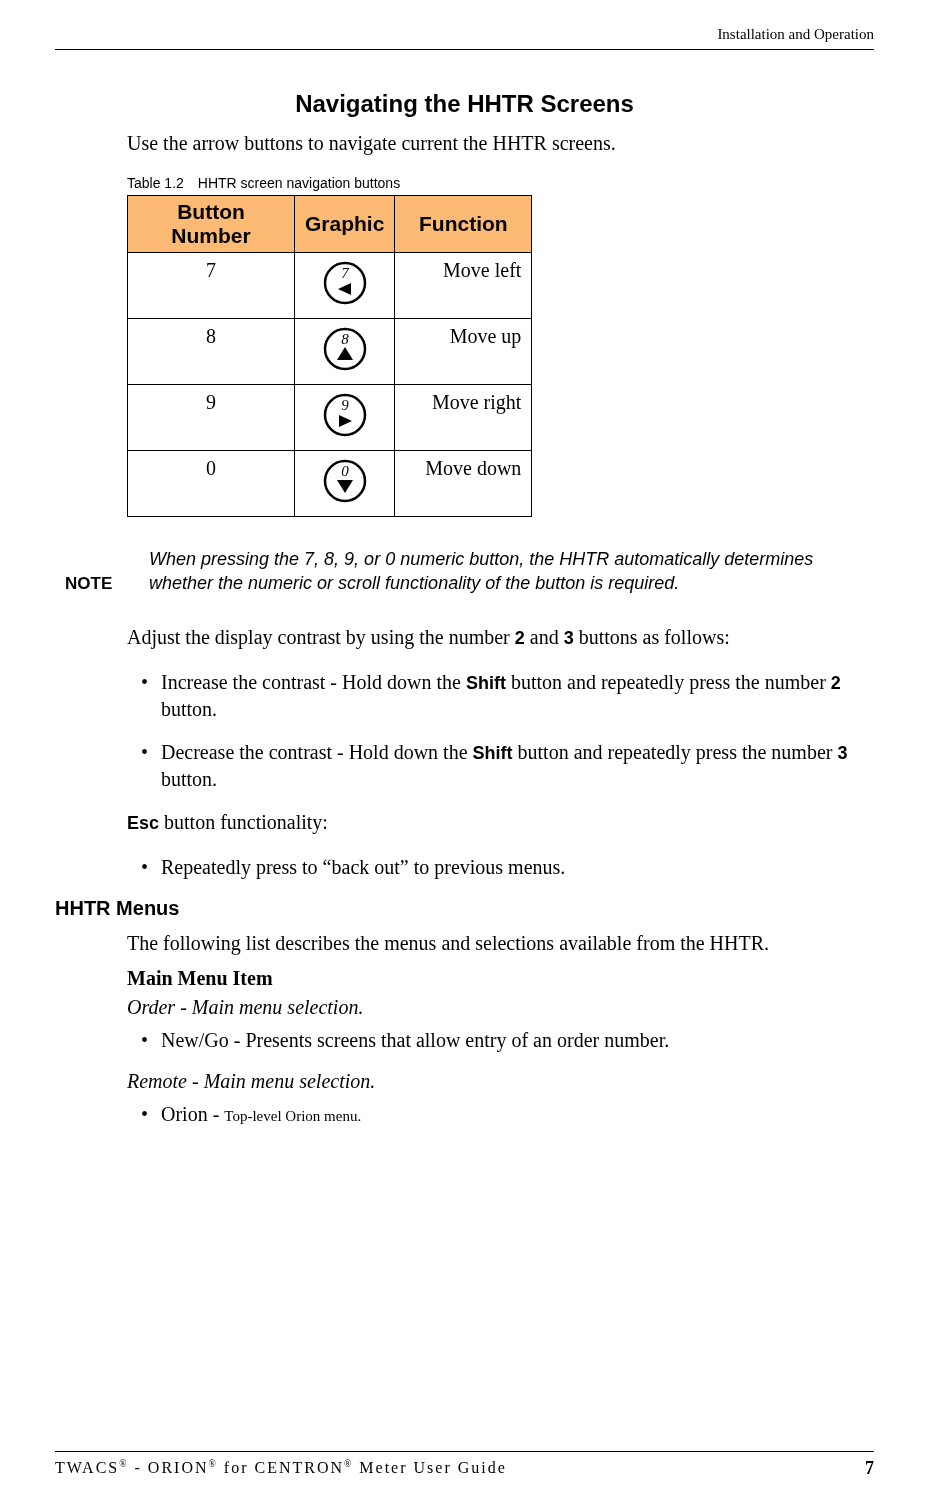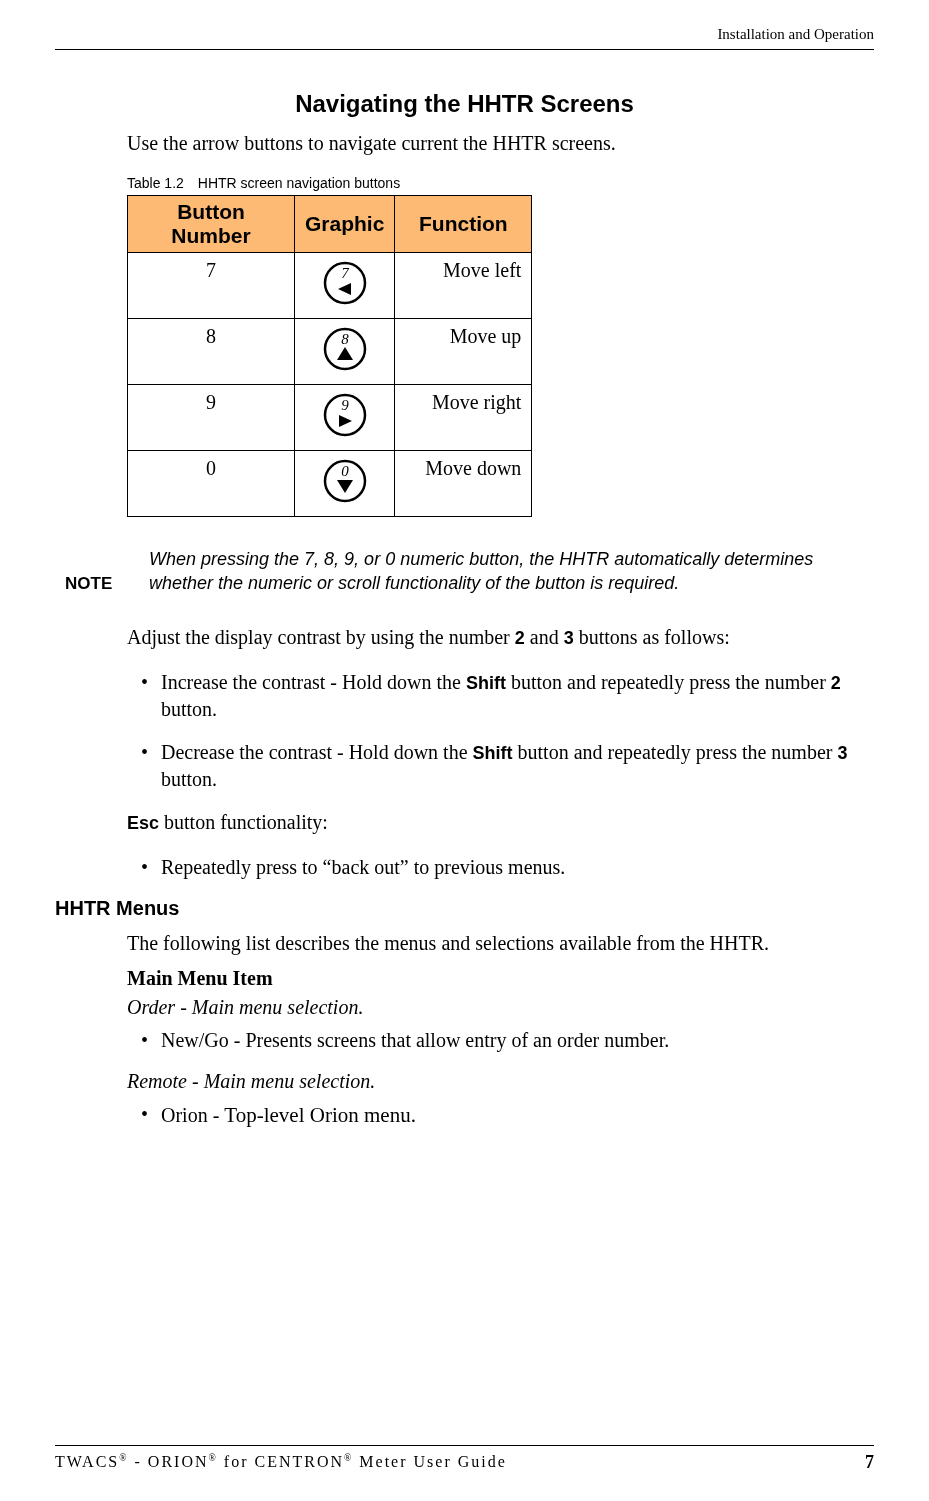--- a/index.html
+++ b/index.html
@@ -163,21 +163,21 @@
     margin: 10px 0 4px 0;
   }
   .italic-line {
     font-family: "Times New Roman", Times, serif;
     font-style: italic;
     font-size: 20px;
     margin: 6px 0 8px 0;
   }
   .footer {
     position: absolute;
-    bottom: 28px;
+    bottom: 22px;
     left: 55px;
     right: 55px;
   }
   .hr-bottom {
     border: 0;
     border-top: 1.5px solid #000;
     margin: 0 0 6px 0;
   }
   .footer-row {
     display: flex;
@@ -185,21 +185,21 @@
     font-family: "Times New Roman", Times, serif;
     font-size: 16px;
     letter-spacing: 2px;
   }
   .footer-row .pg {
     font-weight: bold;
     letter-spacing: 0;
     font-size: 18px;
   }
   sup { font-size: 0.6em; }
-  .small-serif { font-size: 21px; }
+  .small-serif { font-size: 15px; }
 </style>
 </head>
 <body>
 
 <div class="page">
 
   <div class="running-header">Installation and Operation</div>
   <hr class="hr-top">
 
   <h2 class="section-title">Navigating the HHTR Screens</h2>

